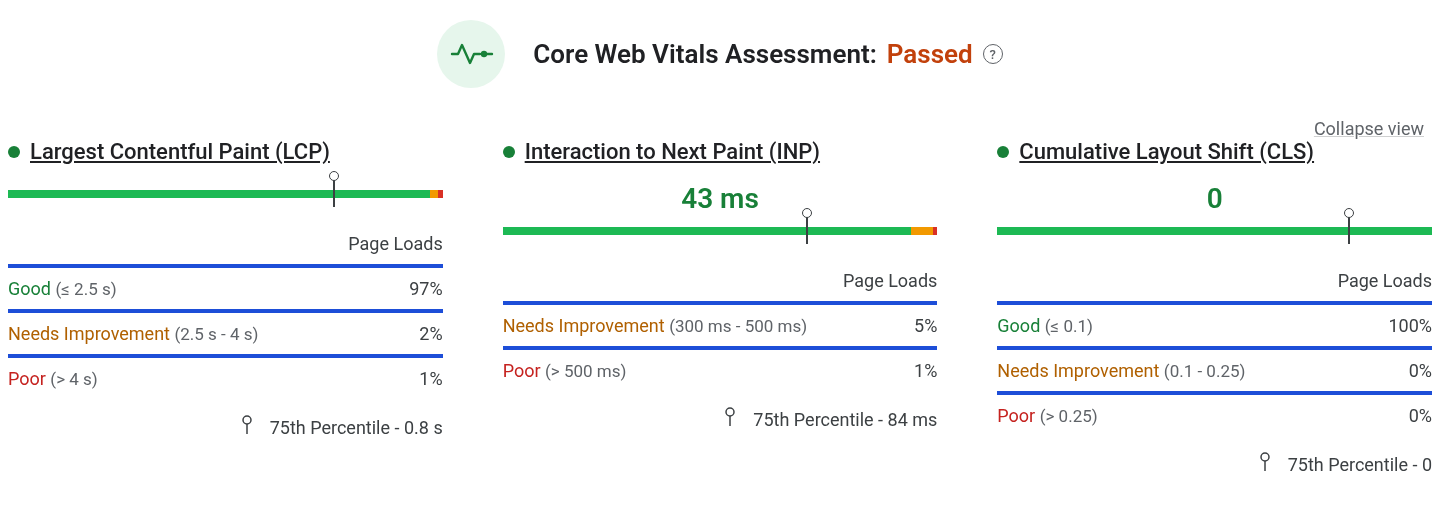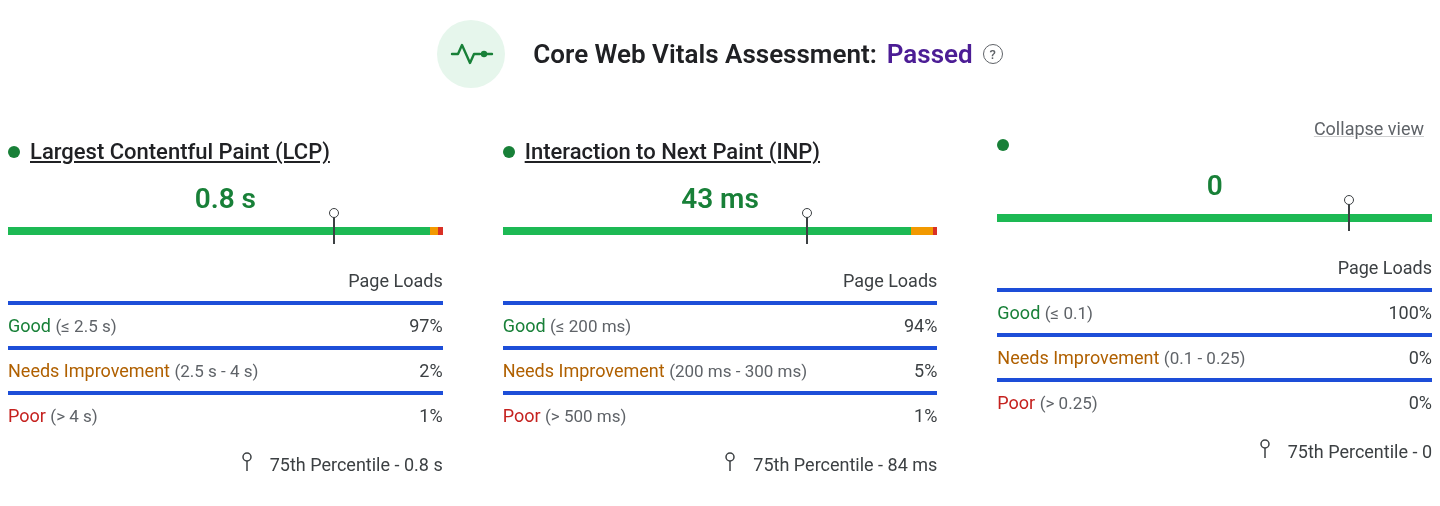--- a/index.html
+++ b/index.html
@@ -27,21 +27,21 @@
       justify-content: center;
       color: #188038;
     }
     .title-line {
       display: flex;
       align-items: center;
       gap: 10px;
       font-size: 26px;
       font-weight: 600;
     }
-    .status-passed { color: #4c1d95; }
+    .status-passed { color: #c2410c; }
     .help-icon {
       width: 20px; height: 20px;
       border: 1.6px solid #5f6368;
       border-radius: 50%;
       display: inline-flex;
       align-items: center; justify-content: center;
       font-size: 13px;
       color: #5f6368;
       font-weight: 500;
       cursor: pointer;
@@ -182,21 +182,20 @@
 <div class="collapse-row">
   <span class="collapse-link">Collapse view</span>
 </div>
 
 <div class="cards">
     <div class="card">
     <div class="card-title-row">
       <span class="dot"></span>
       <span class="card-title">Largest Contentful Paint (LCP)</span>
     </div>
-    <div class="big-value">0.8 s</div>
     <div class="bar-wrap">
       <div class="bar">
         <div class="seg-good" style="width:97%"></div>
         <div class="seg-ni" style="width:2%"></div>
         <div class="seg-poor" style="width:1%"></div>
       </div>
       <div class="marker" style="left:75%"></div>
     </div>
     <div class="page-loads-label">Page Loads</div>
     <div class="metric-row">
@@ -229,43 +228,40 @@
     <div class="bar-wrap">
       <div class="bar">
         <div class="seg-good" style="width:94%"></div>
         <div class="seg-ni" style="width:5%"></div>
         <div class="seg-poor" style="width:1%"></div>
       </div>
       <div class="marker" style="left:70%"></div>
     </div>
     <div class="page-loads-label">Page Loads</div>
     <div class="metric-row">
-      <span><span class="metric-label-good">Good</span> <span class="metric-threshold">(≤ 200 ms)</span></span>
-      <span class="metric-pct">94%</span>
-    </div>
-    <div class="metric-row">
-      <span><span class="metric-label-ni">Needs Improvement</span> <span class="metric-threshold">(200 ms - 300 ms)</span></span>
+      <span><span class="metric-label-ni">Needs Improvement</span> <span class="metric-threshold">(300 ms - 500 ms)</span></span>
       <span class="metric-pct">5%</span>
     </div>
     <div class="metric-row">
       <span><span class="metric-label-poor">Poor</span> <span class="metric-threshold">(&gt; 500 ms)</span></span>
       <span class="metric-pct">1%</span>
     </div>
     <div class="percentile-row">
       <span class="pin-icon"><svg width="14" height="20" viewBox="0 0 14 20">
             <circle cx="7" cy="5" r="4" fill="none" stroke="#3c4043" stroke-width="1.5"></circle>
             <line x1="7" y1="9" x2="7" y2="19" stroke="#3c4043" stroke-width="1.5"></line>
           </svg></span>
       <span>75th Percentile - 84 ms</span>
     </div>
 
   </div>
     <div class="card">
     <div class="card-title-row">
       <span class="dot"></span>
+      <span class="card-title">Cumulative Layout Shift (CLS)</span>
     </div>
     <div class="big-value">0</div>
     <div class="bar-wrap">
       <div class="bar">
         <div class="seg-good" style="width:100%"></div>
         <div class="seg-ni" style="width:0%"></div>
         <div class="seg-poor" style="width:0%"></div>
       </div>
       <div class="marker" style="left:81%"></div>
     </div>

